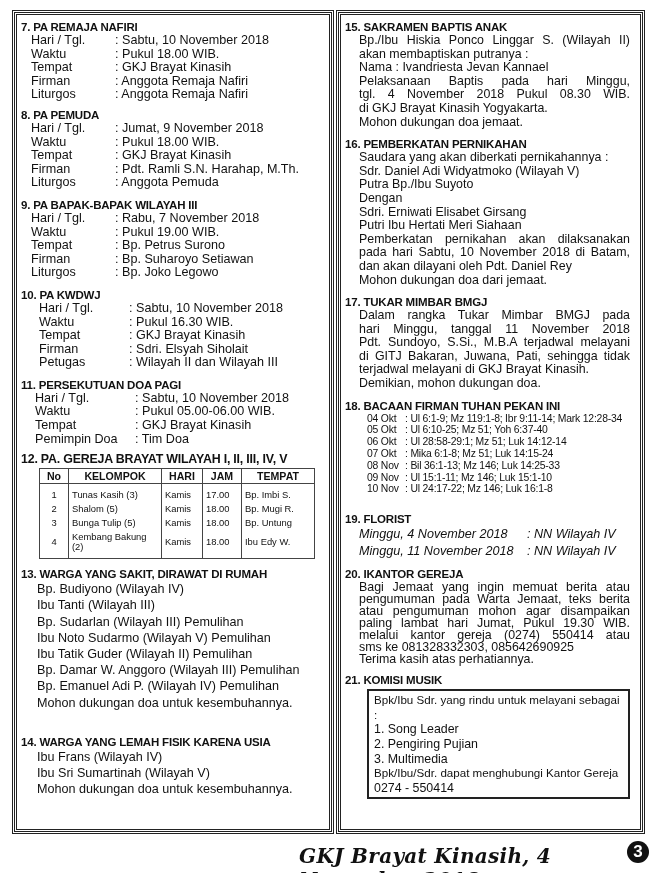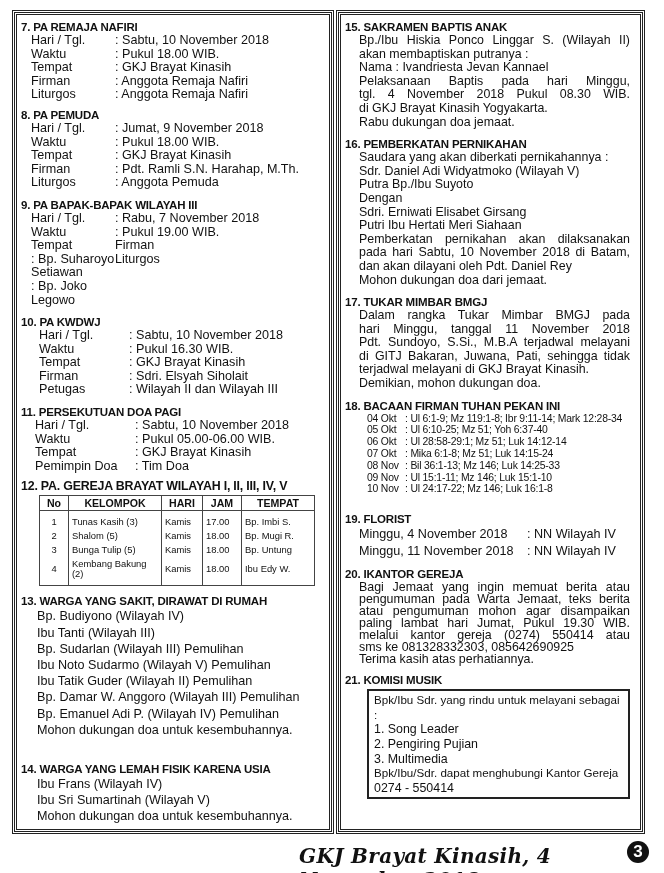--- a/index.html
+++ b/index.html
@@ -19,21 +19,21 @@
   .plines { font-size: 12.4px; line-height: 13.6px; padding-left: 14px; padding-right: 6px; }
   .just { text-align: justify; text-align-last: justify; }
   .readings { font-size: 10.4px; line-height: 11.8px; padding-left: 22px; letter-spacing: -0.2px; }
   .readings span.d { display: inline-block; width: 38px; }
   table.grp { border-collapse: collapse; margin: 2px 0 0 18px; width: 276px; font-size: 9.4px; }
   table.grp th { font-size: 10.6px; font-weight: bold; border: 1px solid #444; padding: 1px 2px; text-align: center; }
   table.grp td { border-left: 1px solid #444; border-right: 1px solid #444; padding: 2px 3px; line-height: 10px; }
   table.grp tr.first td { padding-top: 6px; }
   table.grp tr.last td { padding-bottom: 6px; border-bottom: 1px solid #444; }
   table.grp td.c { text-align: center; }
-  .florist { display: grid; grid-template-columns: 168px 1fr; font-size: 12.6px; line-height: 16.5px; padding-left: 14px; }
+  .florist { display: grid; grid-template-columns: 168px 1fr; font-size: 12.6px; line-height: 16.5px; padding-left: 14px; font-style: italic; }
   .florist .v::before { content: ": "; }
   .musikbox { margin: 2px 6px 0 22px; border: 2px solid #222; padding: 2px 5px; font-size: 12.4px; line-height: 14.6px; }
   .footer { position: absolute; left: 299px; top: 844px; width: 320px; font-family: "DejaVu Serif", serif;
             font-style: italic; font-weight: bold; font-size: 20px; letter-spacing: 0.3px; }
   .pagenum { position: absolute; left: 627px; top: 841px; width: 22px; height: 22px; border-radius: 50%;
              background: #111; color: #fff; font-weight: bold; font-size: 17px; text-align: center; line-height: 22px; }
 </style>
 </head>
 <body>
 
@@ -72,20 +72,21 @@
   </div>
 
   <div class="sec" style="margin-top:8px">
     <div class="h">9. PA BAPAK-BAPAK WILAYAH III</div>
     <div class="kv">
       <span>Hari / Tgl.</span>
         <span class="v">Rabu, 7 November 2018</span>
       <span>Waktu</span>
         <span class="v">Pukul 19.00 WIB.</span>
       <span>Tempat</span>
+        <span class="v">Bp. Petrus Surono</span>
       <span>Firman</span>
         <span class="v">Bp. Suharoyo Setiawan</span>
       <span>Liturgos</span>
         <span class="v">Bp. Joko Legowo</span>
     </div>
   </div>
 
   <div class="sec" style="margin-top:8px">
     <div class="h">10. PA KWDWJ</div>
     <div class="kv w2">
@@ -189,21 +190,21 @@
 
   <div class="sec">
     <div class="h">15. SAKRAMEN BAPTIS ANAK</div>
     <div class="plines">
       <div class="just">Bp./Ibu Hiskia Ponco Linggar S. (Wilayah II)</div>
       <div>akan membaptiskan putranya :</div>
       <div>Nama : Ivandriesta Jevan Kannael</div>
       <div class="just">Pelaksanaan Baptis pada hari Minggu,</div>
       <div class="just">tgl. 4 November 2018 Pukul 08.30 WIB.</div>
       <div>di GKJ Brayat Kinasih Yogyakarta.</div>
-      <div>Rabu dukungan doa jemaat.</div>
+      <div>Mohon dukungan doa jemaat.</div>
     </div>
   </div>
 
   <div class="sec" style="margin-top:8px">
     <div class="h">16. PEMBERKATAN PERNIKAHAN</div>
     <div class="plines">
       <div>Saudara yang akan diberkati pernikahannya :</div>
       <div>Sdr. Daniel Adi Widyatmoko (Wilayah V)</div>
       <div>Putra Bp./Ibu Suyoto</div>
       <div>Dengan</div>

